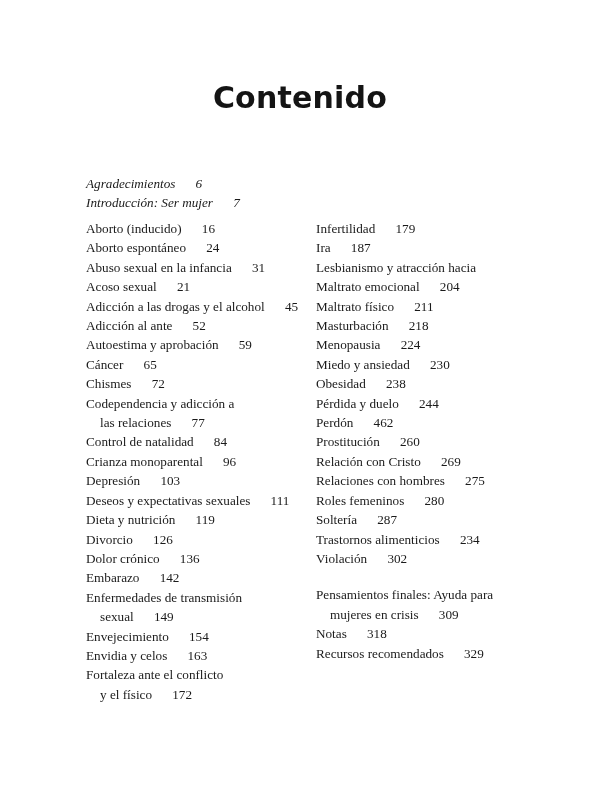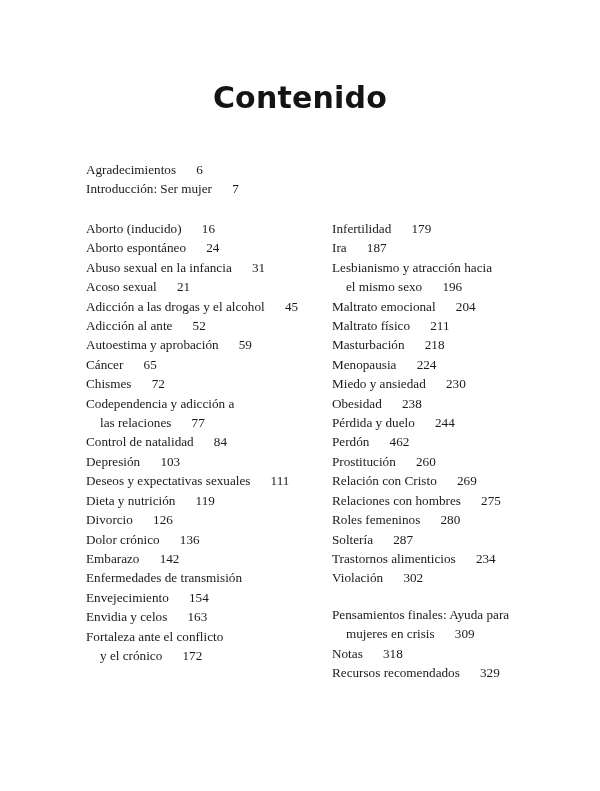--- a/index.html
+++ b/index.html
@@ -36,31 +36,32 @@
     font-weight: 700;
     font-size: 30px;
     letter-spacing: 0.2px;
     color: #141414;
   }
 
   
   .front-matter {
     position: absolute;
     left: 86px;
-    top: 160px;
+    top: 174px;
     width: 240px;
+    font-style: italic;
   }
 
   
   .col {
     position: absolute;
     top: 219px;
   }
   .col-left  { left: 86px;  width: 215px; }
-  .col-right { left: 332px; width: 205px; }
+  .col-right { left: 316px; width: 205px; }
 
   
   .entry {
     font-size: 13.2px;
     line-height: 19.4px;
     white-space: nowrap;
   }
   .entry .cont {
     display: block;
     padding-left: 14px;
@@ -90,36 +91,37 @@
       <div class="entry"><span>Aborto espontáneo</span><span class="pg">  24</span></div>
       <div class="entry"><span>Abuso sexual en la infancia</span><span class="pg">  31</span></div>
       <div class="entry"><span>Acoso sexual</span><span class="pg">  21</span></div>
       <div class="entry"><span>Adicción a las drogas y el alcohol</span><span class="pg">  45</span></div>
       <div class="entry"><span>Adicción al ante</span><span class="pg">  52</span></div>
       <div class="entry"><span>Autoestima y aprobación</span><span class="pg">  59</span></div>
       <div class="entry"><span>Cáncer</span><span class="pg">  65</span></div>
       <div class="entry"><span>Chismes</span><span class="pg">  72</span></div>
       <div class="entry"><span>Codependencia y adicción a</span><span class="cont"><span>las relaciones</span><span class="pg">  77</span></span></div>
       <div class="entry"><span>Control de natalidad</span><span class="pg">  84</span></div>
+      <div class="entry"><span>Crianza monoparental</span><span class="pg">  96</span></div>
       <div class="entry"><span>Depresión</span><span class="pg">  103</span></div>
       <div class="entry"><span>Deseos y expectativas sexuales</span><span class="pg">  111</span></div>
       <div class="entry"><span>Dieta y nutrición</span><span class="pg">  119</span></div>
       <div class="entry"><span>Divorcio</span><span class="pg">  126</span></div>
       <div class="entry"><span>Dolor crónico</span><span class="pg">  136</span></div>
       <div class="entry"><span>Embarazo</span><span class="pg">  142</span></div>
-      <div class="entry"><span>Enfermedades de transmisión</span></div>
+      <div class="entry"><span>Enfermedades de transmisión</span><span class="cont"><span>sexual</span><span class="pg">  149</span></span></div>
       <div class="entry"><span>Envejecimiento</span><span class="pg">  154</span></div>
       <div class="entry"><span>Envidia y celos</span><span class="pg">  163</span></div>
-      <div class="entry"><span>Fortaleza ante el conflicto</span><span class="cont"><span>y el crónico</span><span class="pg">  172</span></span></div>
+      <div class="entry"><span>Fortaleza ante el conflicto</span><span class="cont"><span>y el físico</span><span class="pg">  172</span></span></div>
     </div>
 
   <div class="col col-right">
       <div class="entry"><span>Infertilidad</span><span class="pg">  179</span></div>
       <div class="entry"><span>Ira</span><span class="pg">  187</span></div>
-      <div class="entry"><span>Lesbianismo y atracción hacia</span><span class="cont"><span>el mismo sexo</span><span class="pg">  196</span></span></div>
+      <div class="entry"><span>Lesbianismo y atracción hacia</span></div>
       <div class="entry"><span>Maltrato emocional</span><span class="pg">  204</span></div>
       <div class="entry"><span>Maltrato físico</span><span class="pg">  211</span></div>
       <div class="entry"><span>Masturbación</span><span class="pg">  218</span></div>
       <div class="entry"><span>Menopausia</span><span class="pg">  224</span></div>
       <div class="entry"><span>Miedo y ansiedad</span><span class="pg">  230</span></div>
       <div class="entry"><span>Obesidad</span><span class="pg">  238</span></div>
       <div class="entry"><span>Pérdida y duelo</span><span class="pg">  244</span></div>
       <div class="entry"><span>Perdón</span><span class="pg">  462</span></div>
       <div class="entry"><span>Prostitución</span><span class="pg">  260</span></div>
       <div class="entry"><span>Relación con Cristo</span><span class="pg">  269</span></div>

